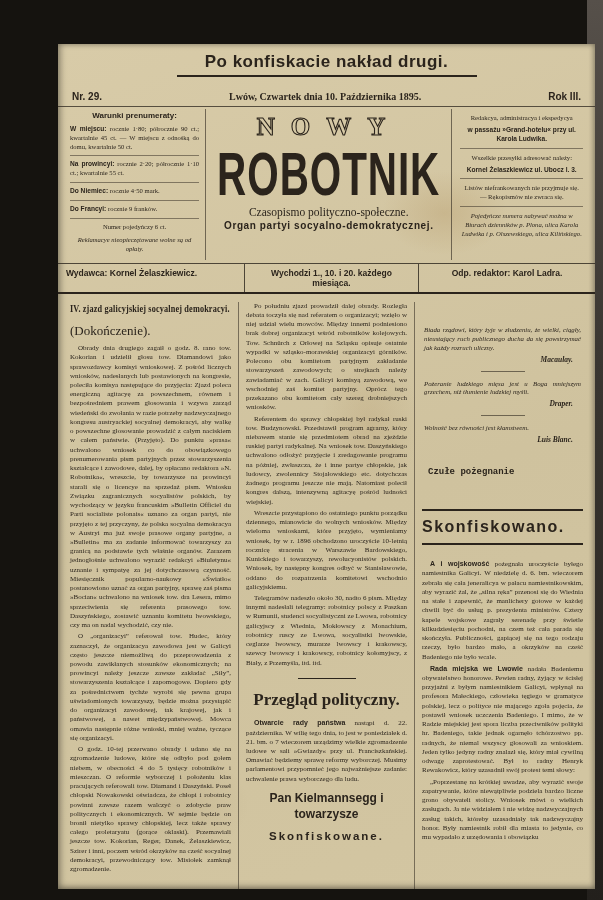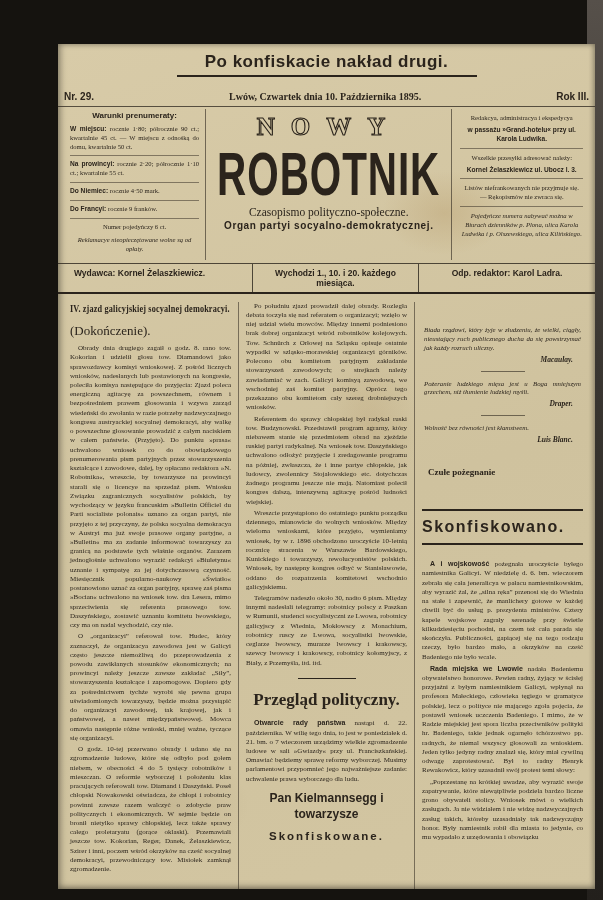--- a/index.html
+++ b/index.html
@@ -21,21 +21,21 @@
       linear-gradient(160deg,#d8cba8,#cfc29e 55%,#d3c6a2);
     box-shadow:inset 3px 0 6px rgba(0,0,0,.25), inset -2px 0 5px rgba(0,0,0,.2), inset 0 -3px 6px rgba(0,0,0,.2);
     overflow:hidden;
   }
 
   
   .preheader{margin-top:8px;text-align:center;font-family:"Liberation Sans",sans-serif;
     font-weight:bold;font-size:17px;letter-spacing:.5px;}
   .preheader-rule{width:300px;height:2px;background:#2b241c;margin:3px auto 10px;}
   .daterow{display:flex;justify-content:space-between;align-items:baseline;
-    padding:0 6px 4px;font-family:"Liberation Sans",sans-serif;font-weight:bold;font-size:10px;
+    padding:0 14px 4px;font-family:"Liberation Sans",sans-serif;font-weight:bold;font-size:10px;
     border-bottom:1px solid rgba(43,36,28,.75);margin-top:14px;}
   .daterow .mid{flex:1;text-align:center;font-family:Liberation Serif, serif;}
 
   .masthead{display:flex;align-items:stretch;padding:2px 10px 0;}
   .m-left{width:158px;padding:2px 6px 2px 2px;font-size:6.6px;line-height:1.35;}
   .m-center{flex:1;text-align:center;padding:0 4px;
     border-left:1px solid rgba(43,36,28,.6);border-right:1px solid rgba(43,36,28,.6);}
   .m-right{width:150px;padding:4px 2px 2px 8px;font-size:6.6px;line-height:1.4;text-align:center;}
 
   .m-left .sub-title{text-align:center;font-family:"Liberation Sans",sans-serif;
@@ -52,21 +52,21 @@
   .nowy-svg{display:block;margin:2px auto 0;}
   .robotnik{font-family:"Liberation Sans",sans-serif;font-weight:800;font-size:43px;
     letter-spacing:1px;transform:scale(.94,1.42);transform-origin:50% 18%;
     color:#2b241c;white-space:nowrap;margin:2px 0 14px;}
   .mast-sub1{font-size:11.5px;margin-top:10px;}
   .mast-sub2{font-family:"Liberation Sans",sans-serif;font-weight:bold;font-size:10px;
     letter-spacing:.6px;margin-top:2px;}
 
   .pubrow{display:flex;margin-top:3px;border-top:1px solid rgba(43,36,28,.8);
     border-bottom:2.5px solid #2b241c;font-family:"Liberation Sans",sans-serif;
-    font-weight:bold;font-size:8.5px;padding-left:8px;}
+    font-weight:bold;font-size:8.5px;}
   .pubrow .cell{padding:4px 8px;}
   .pubrow .c1{width:170px;}
   .pubrow .c2{flex:1;text-align:center;border-left:1.5px solid rgba(43,36,28,.8);
     border-right:1.5px solid rgba(43,36,28,.8);}
   .pubrow .c3{width:160px;text-align:center;}
 
   
   .columns{display:flex;height:632px;overflow:hidden;padding:8px 12px 0;}
   .col{flex:1;min-width:0;font-size:7px;line-height:1.32;}
   .vrule{width:1px;background:rgba(43,36,28,.55);margin:0 7px;}
@@ -83,21 +83,21 @@
   .confiscated{text-align:center;font-family:"Liberation Sans",sans-serif;font-weight:800;
     font-size:11.5px;letter-spacing:2px;margin:4px 0;}
 
   .quotes{margin-top:24px;padding:0 2px;}
   .quotes p{font-style:italic;font-size:6.8px;text-indent:0;margin-bottom:4px;}
   .quotes p .q-author{display:block;text-align:right;font-weight:bold;font-size:7.5px;
     margin:2px 8px 0 0;}
   .quotes p:not(:last-child){padding-bottom:4px;border-bottom:none;}
   .quotes p:not(:last-child)::after{content:"";display:block;width:44px;height:1px;
     background:rgba(43,36,28,.6);margin:6px auto 0;}
-  .farewell{font-family:Liberation Serif, serif;font-weight:bold;font-size:9px;
+  .farewell{font-family:Liberation Mono, monospace;font-weight:bold;font-size:9px;
     margin:22px 0 30px;text-indent:6px;}
   .skonf-block{border-top:2.5px solid #2b241c;border-bottom:2.5px solid #2b241c;
     text-align:left;padding:5px 0 6px;margin:0 0 14px;}
   .skonf-title{font-family:"Liberation Sans",sans-serif;font-weight:800;font-size:16px;
     letter-spacing:1.5px;}
 </style>
 </head>
 <body>
 
 <div class="scan-strip"></div>

